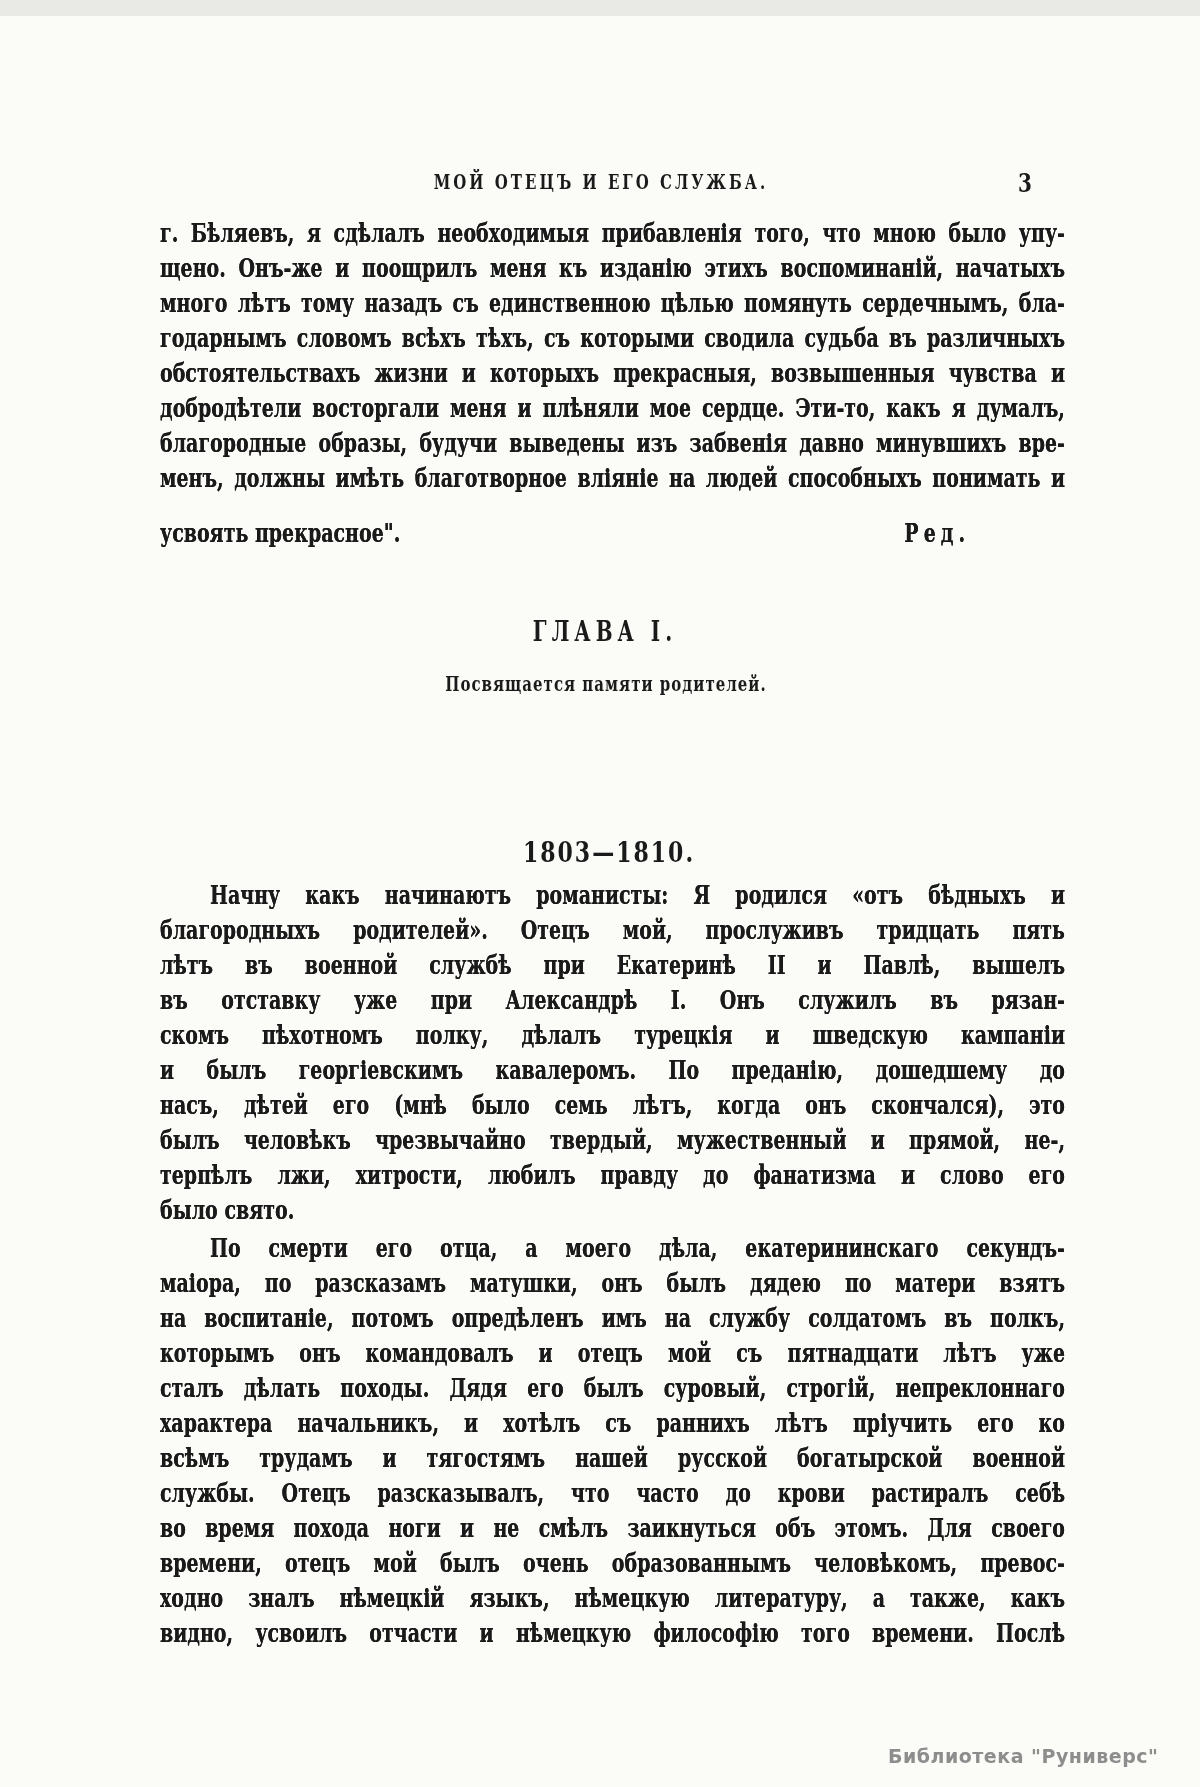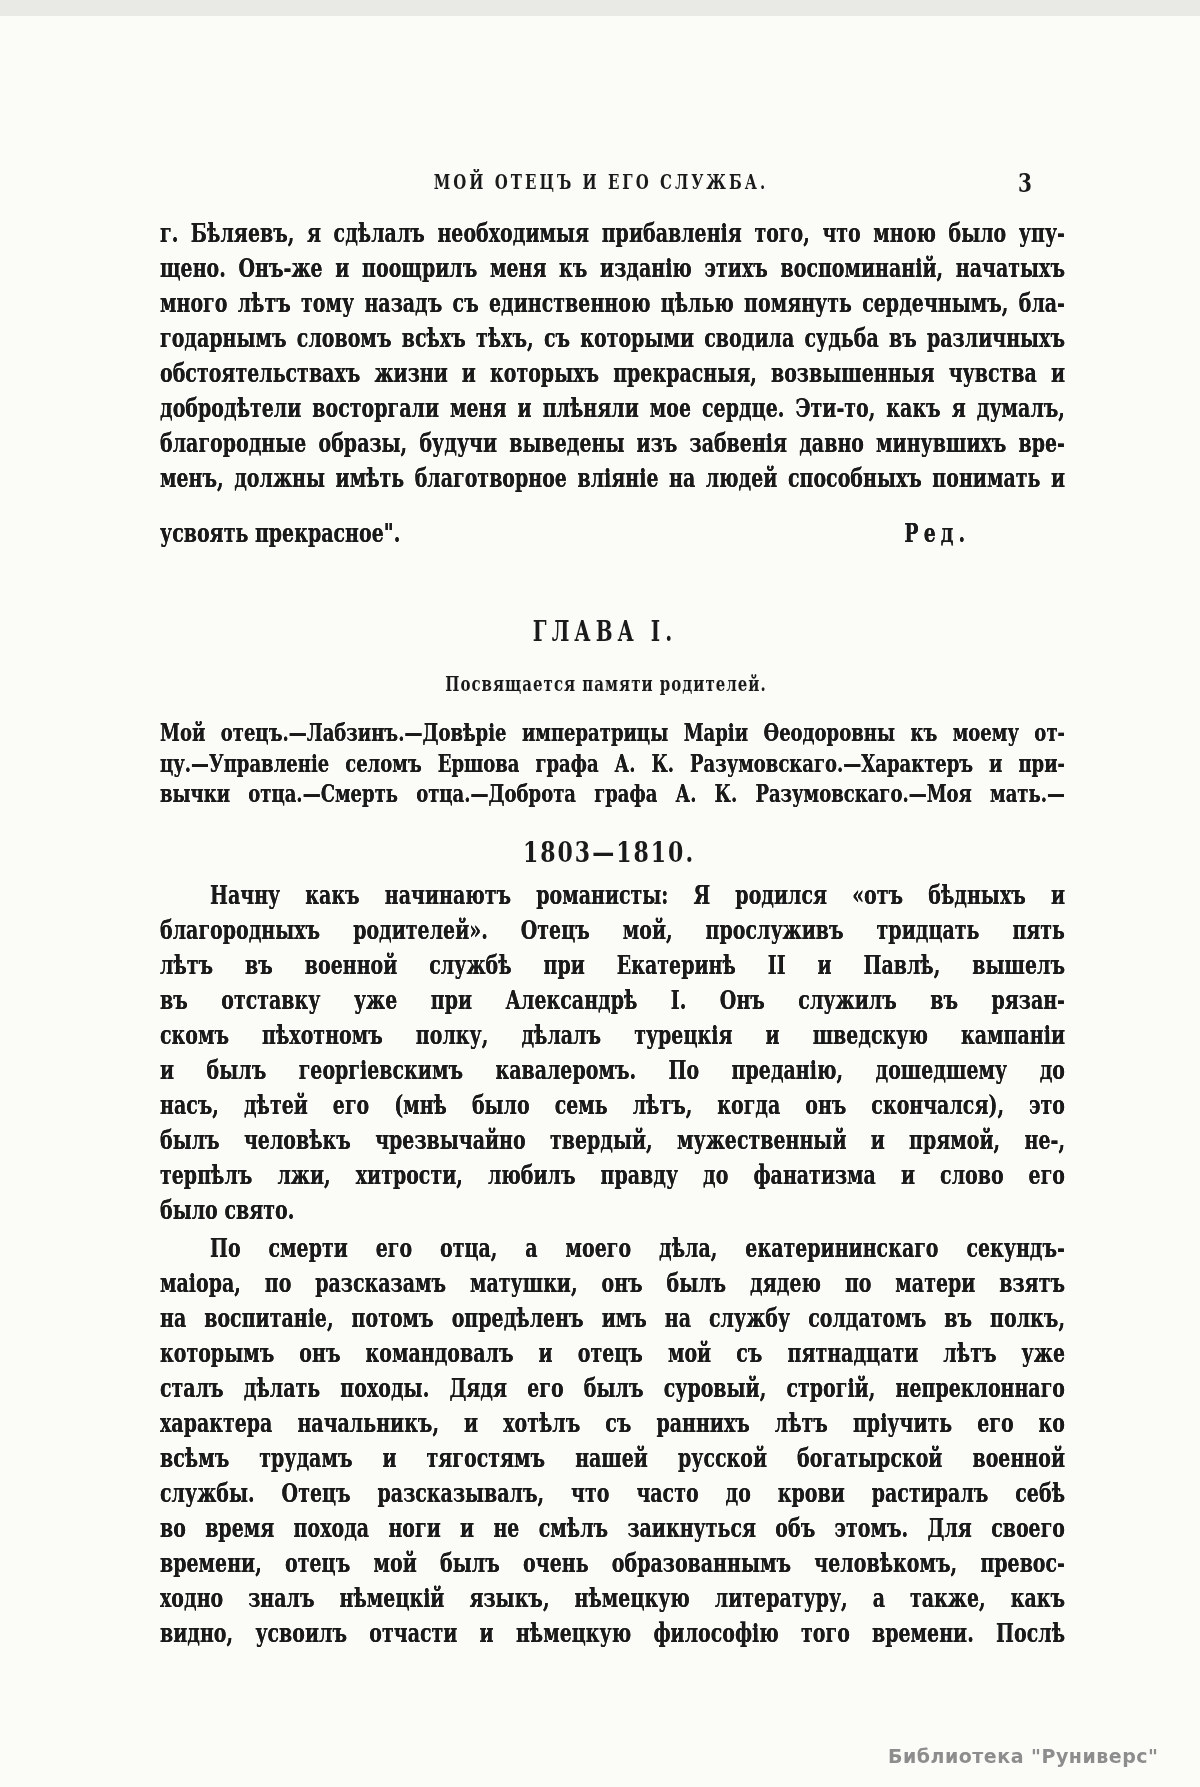--- a/index.html
+++ b/index.html
@@ -113,25 +113,20 @@
 
   <div class="abs textblock closing" style="top:500px;">
     <span>усвоять прекрасное".</span>
     <span class="signature">Ред.</span>
   </div>
 
   <div class="abs chapter-heading">ГЛАВА I.</div>
 
   <div class="abs dedication">Посвящается памяти родителей.</div>
 
-  <div class="abs textblock summary">
-      <div class="tline">Мой отецъ.—Лабзинъ.—Довѣріе императрицы Маріи Ѳеодоровны къ моему от-</div>
-      <div class="tline">цу.—Управленіе селомъ Ершова графа А. К. Разумовскаго.—Характеръ и при-</div>
-      <div class="tline">вычки отца.—Смерть отца.—Доброта графа А. К. Разумовскаго.—Моя мать.—</div>
-    </div>
 
   <div class="abs years">1803—1810.</div>
 
   <div class="abs textblock para1">
       <div class="tline indent">Начну какъ начинаютъ романисты: Я родился «отъ бѣдныхъ и</div>
       <div class="tline">благородныхъ родителей». Отецъ мой, прослуживъ тридцать пять</div>
       <div class="tline">лѣтъ въ военной службѣ при Екатеринѣ II и Павлѣ, вышелъ</div>
       <div class="tline">въ отставку уже при Александрѣ I. Онъ служилъ въ рязан-</div>
       <div class="tline">скомъ пѣхотномъ полку, дѣлалъ турецкія и шведскую кампаніи</div>
       <div class="tline">и былъ георгіевскимъ кавалеромъ. По преданію, дошедшему до</div>

